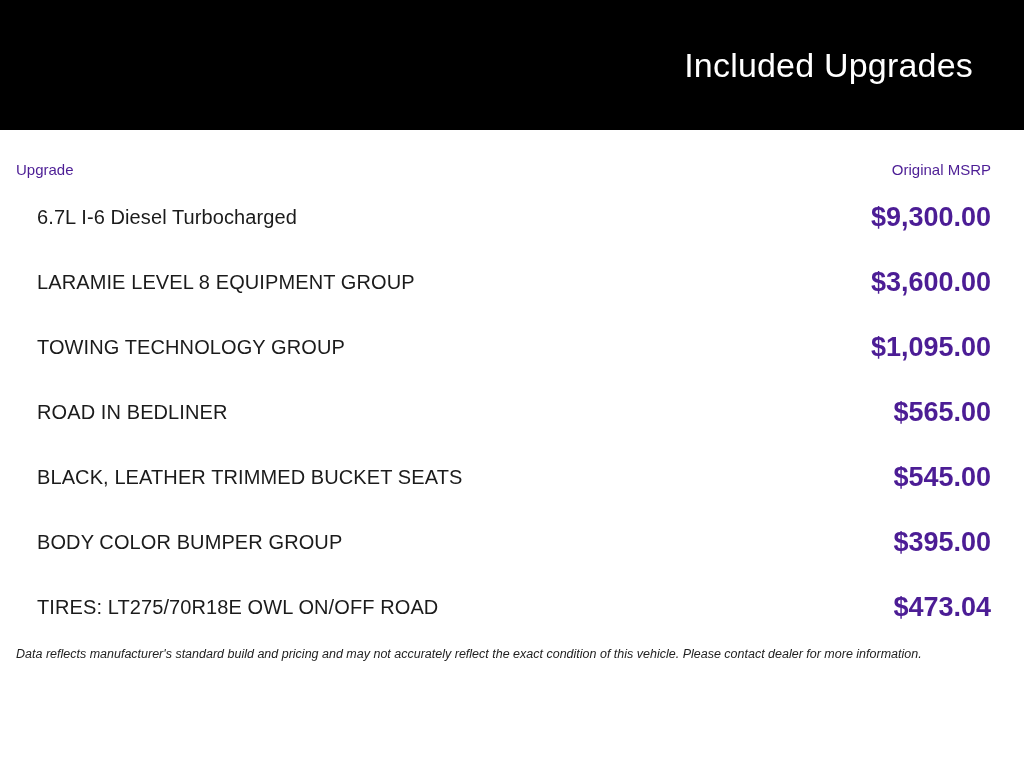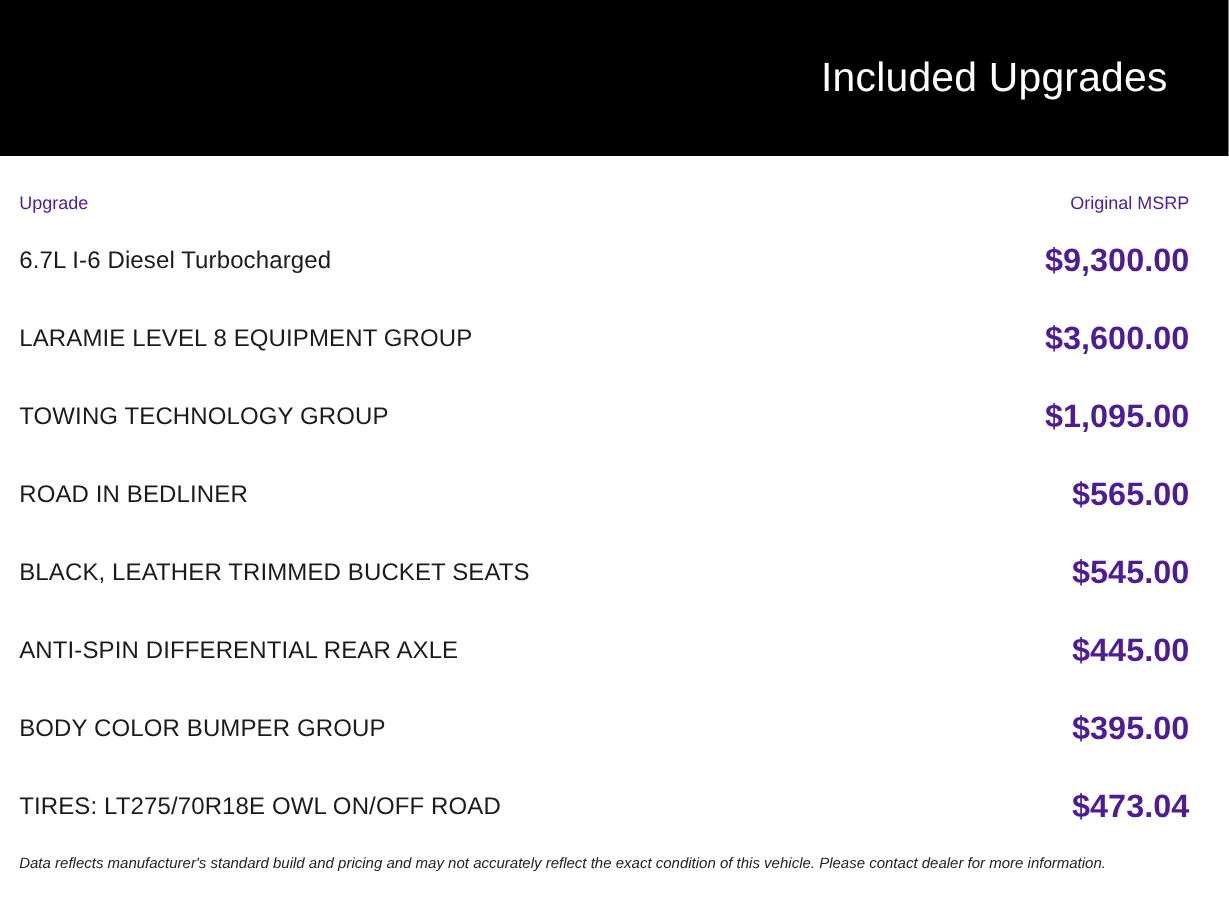--- a/index.html
+++ b/index.html
@@ -38,20 +38,21 @@
     display: flex;
     justify-content: space-between;
     align-items: baseline;
     margin-top: 31px;
     color: #4c1d95;
     font-size: 15px;
     line-height: 1.15;
   }
   .rows {
     margin-top: 7px;
+    margin-left: 21px;
   }
   .row {
     height: 65px;
     display: flex;
     justify-content: space-between;
     align-items: center;
   }
   .upgrade-name {
     font-size: 20px;
     color: #1b1b1b;
@@ -107,24 +108,20 @@
   <div class="row">
     <span class="upgrade-name">ROAD IN BEDLINER</span>
     <span class="upgrade-msrp">$565.00</span>
   </div>
 
   <div class="row">
     <span class="upgrade-name">BLACK, LEATHER TRIMMED BUCKET SEATS</span>
     <span class="upgrade-msrp">$545.00</span>
   </div>
 
-  <div class="row">
-    <span class="upgrade-name">ANTI-SPIN DIFFERENTIAL REAR AXLE</span>
-    <span class="upgrade-msrp">$445.00</span>
-  </div>
 
   <div class="row">
     <span class="upgrade-name">BODY COLOR BUMPER GROUP</span>
     <span class="upgrade-msrp">$395.00</span>
   </div>
 
   <div class="row">
     <span class="upgrade-name">TIRES: LT275/70R18E OWL ON/OFF ROAD</span>
     <span class="upgrade-msrp">$473.04</span>
   </div>

